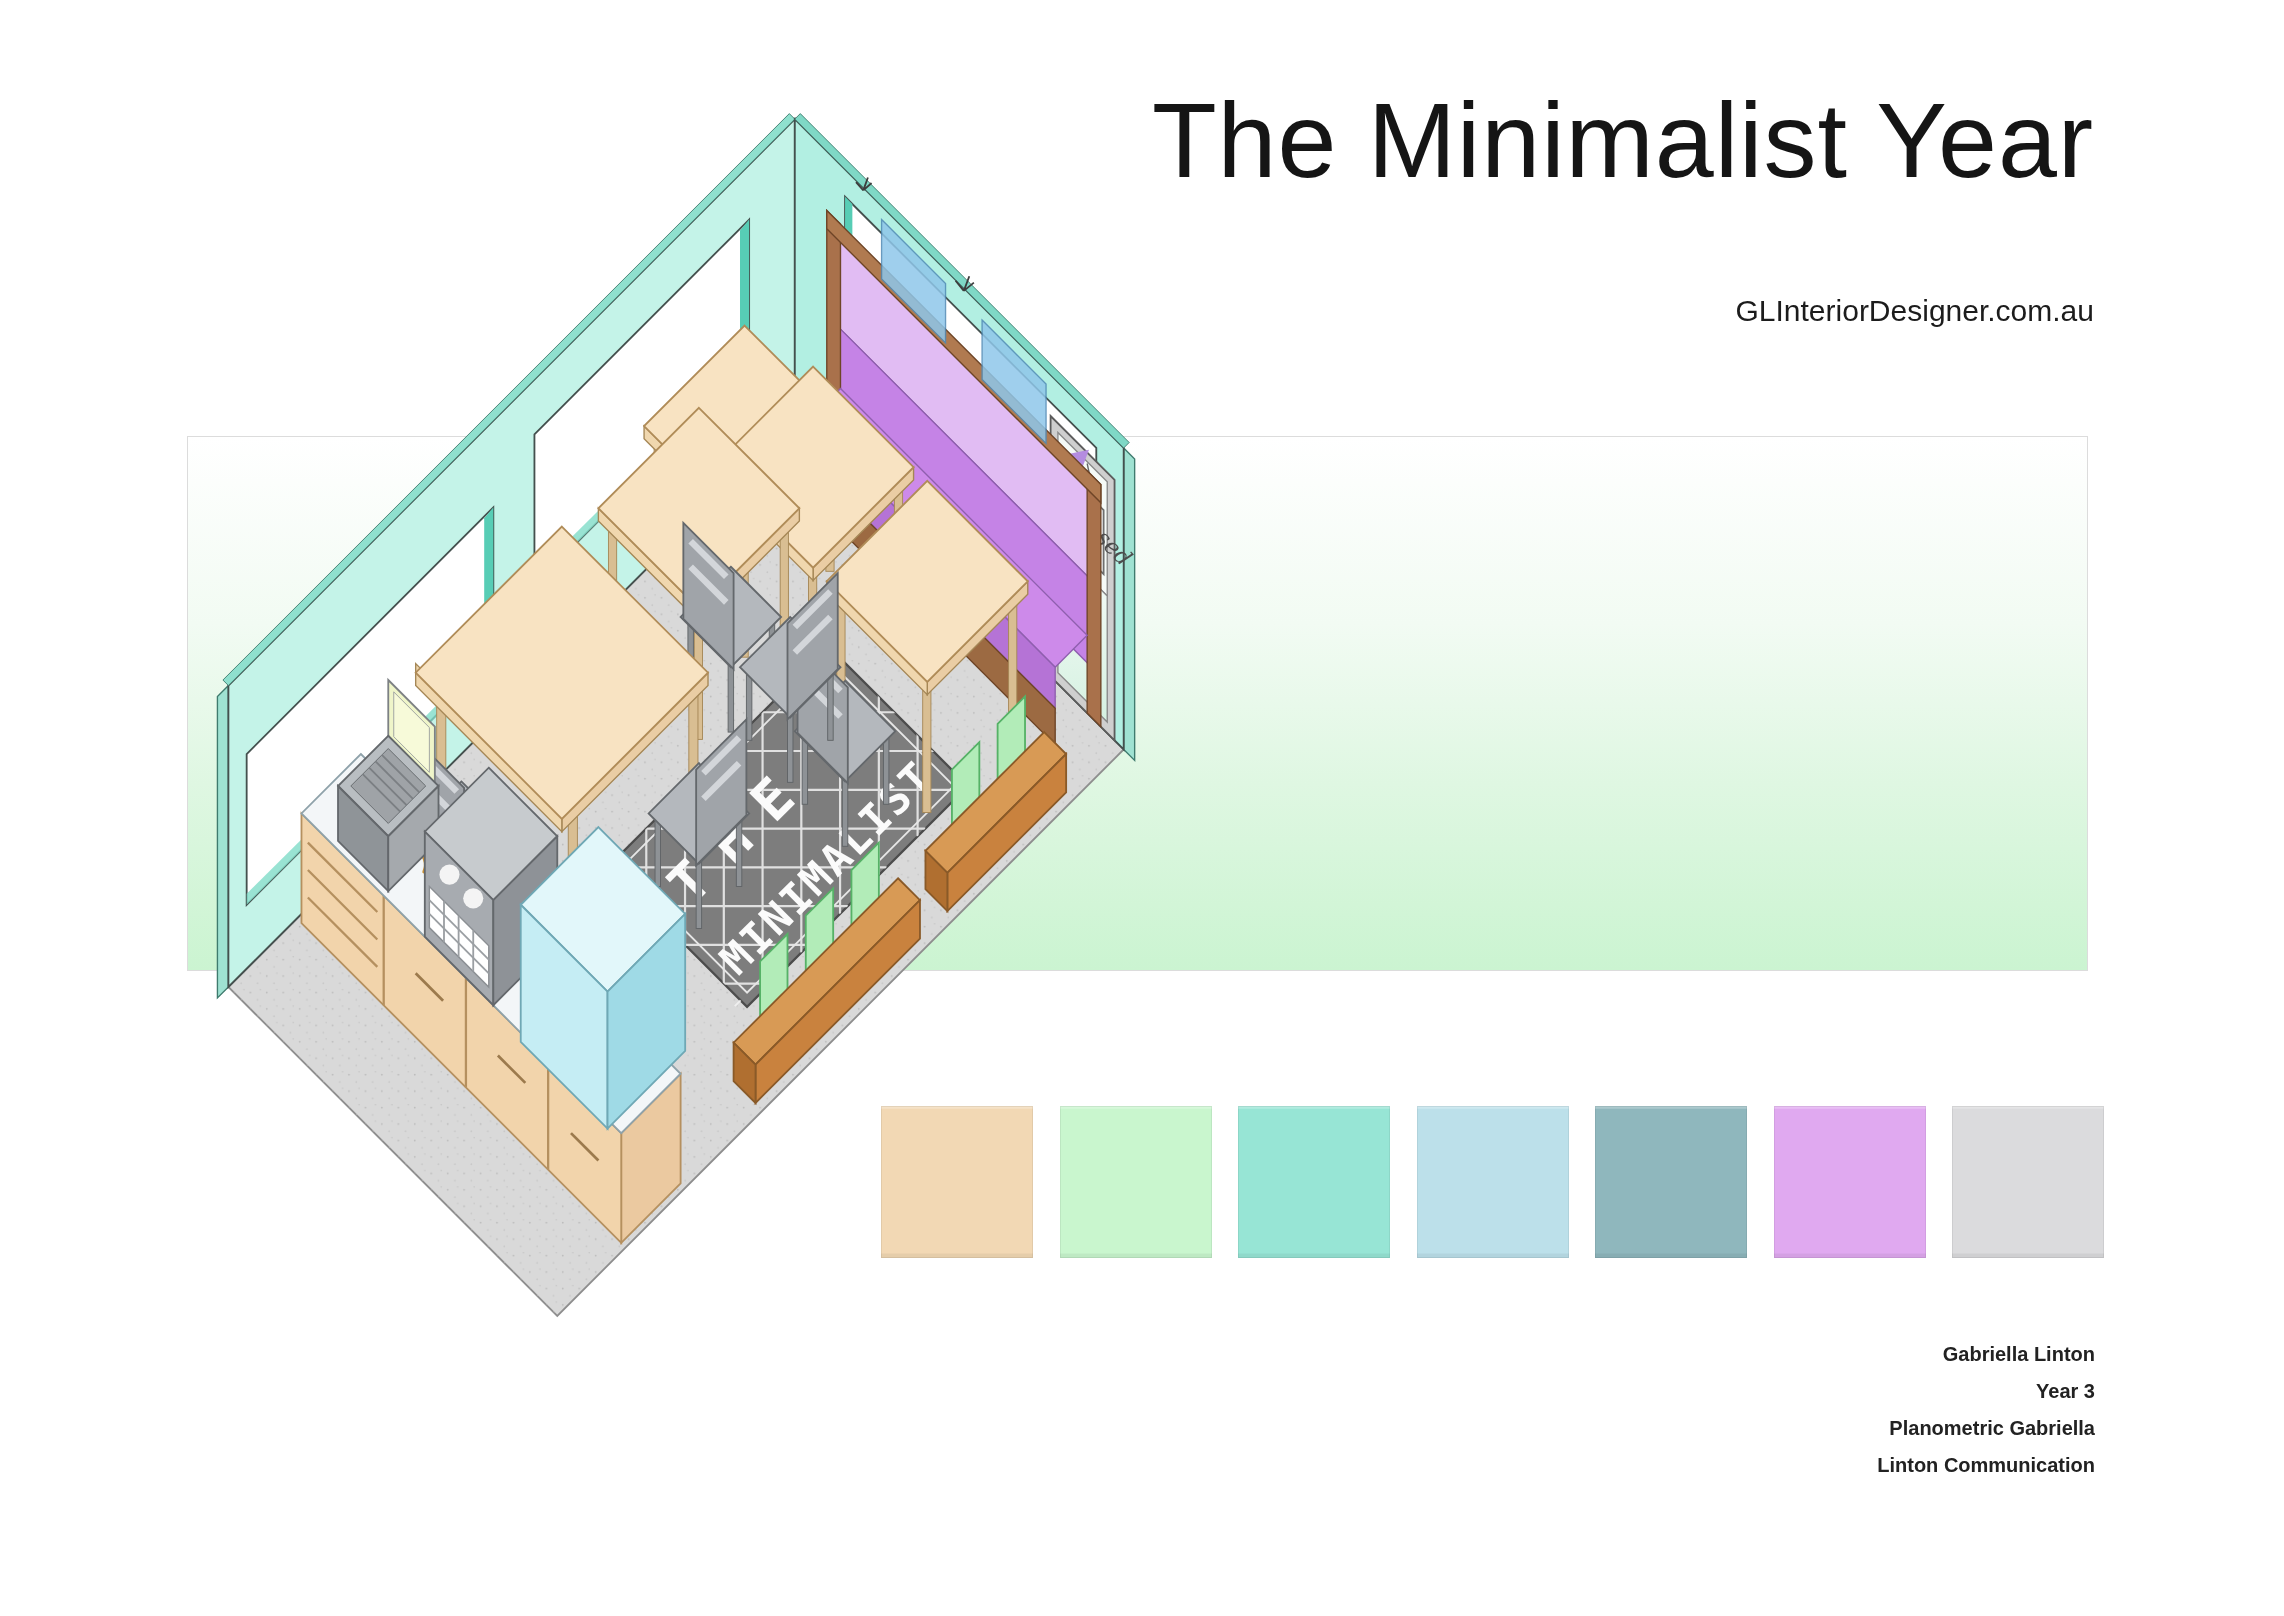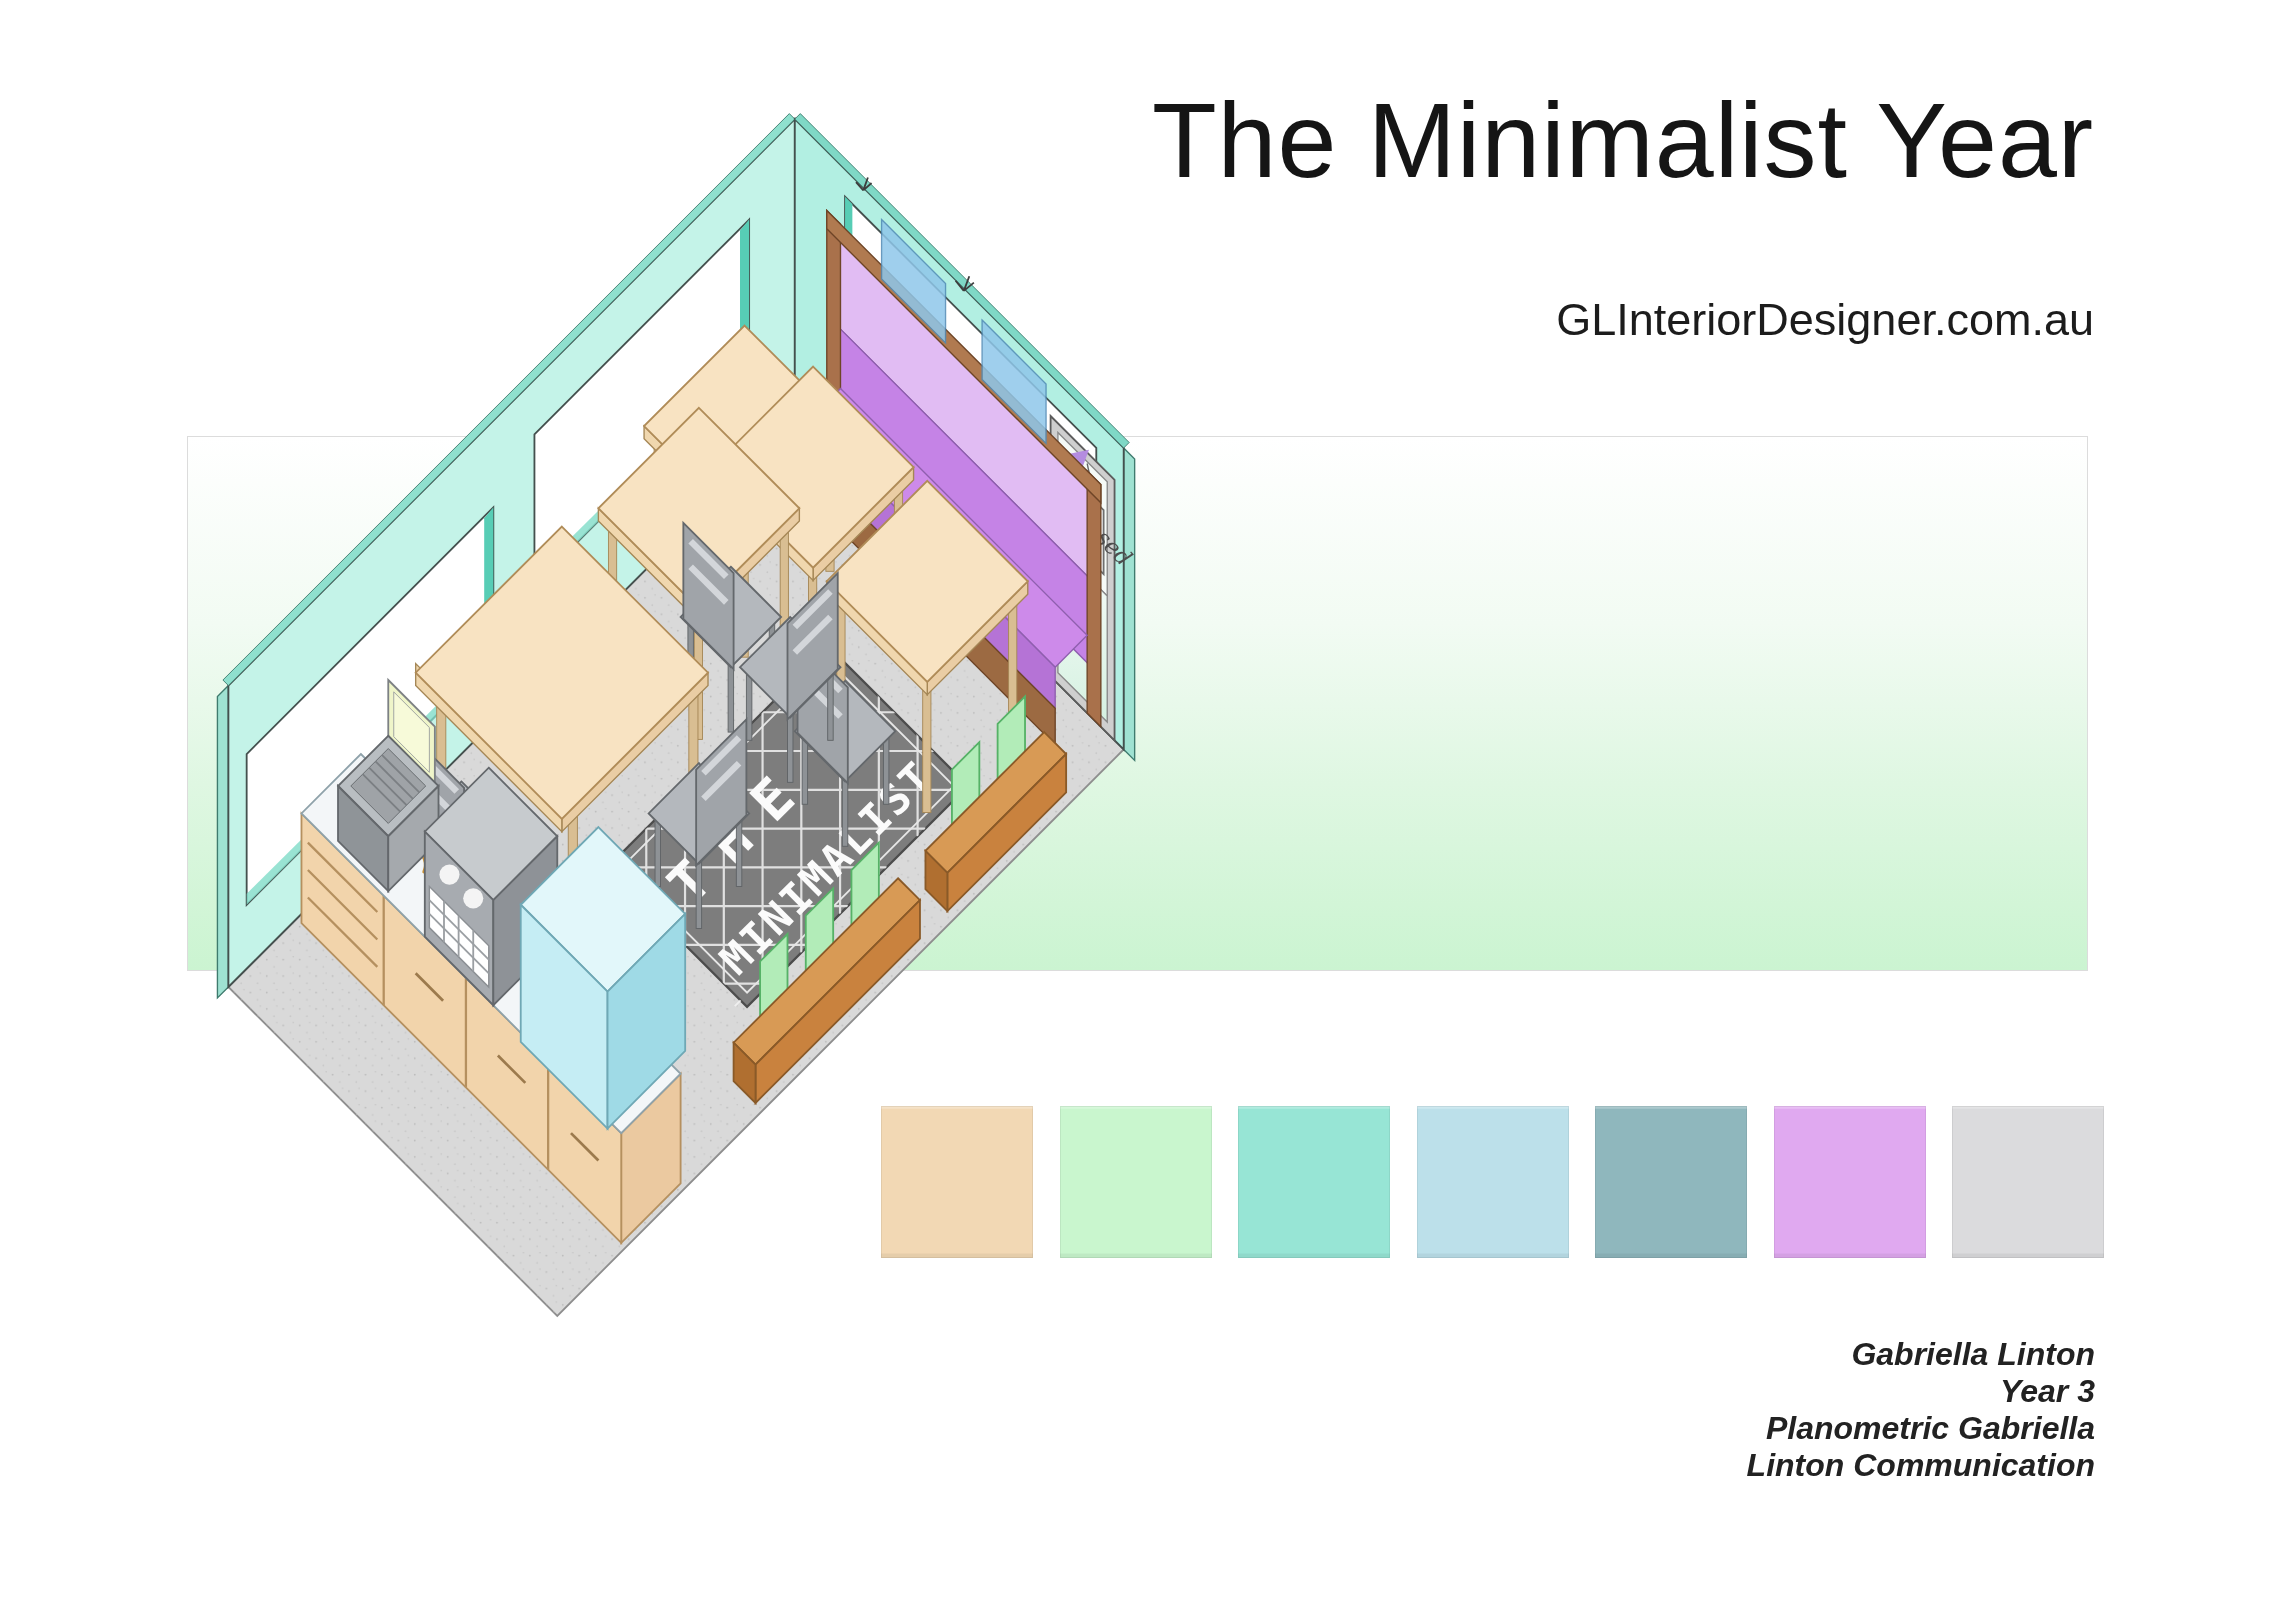--- a/index.html
+++ b/index.html
@@ -5,28 +5,28 @@
   html,body{margin:0;padding:0;background:#ffffff;}
   .page{position:relative;width:2284px;height:1616px;background:#ffffff;overflow:hidden;
         font-family:"Liberation Sans",sans-serif;color:#1a1a1a;}
   
   .band{position:absolute;left:187px;top:436px;width:1899px;height:533px;
         background:linear-gradient(180deg,#ffffff 0%,#f2fbf3 35%,#dff7e2 65%,#cbf4d1 100%);
         border:0.9px solid #dcdcdc;}
   
   .title{position:absolute;top:80px;right:190px;font-size:106px;font-weight:300;
          letter-spacing:0.9px;color:#151515;white-space:nowrap;}
-  .subtitle{position:absolute;top:294px;right:190px;font-size:45px;font-weight:400;color:#1c1c1c;}
+  .subtitle{position:absolute;top:294px;right:190px;font-size:30px;font-weight:400;color:#1c1c1c;}
   
   .palette{position:absolute;left:881px;top:1106px;height:152px;display:flex;gap:26.5px;}
   .swatch{width:152px;height:152px;
           box-shadow:inset 0 0 0 0.9px rgba(0,0,0,0.07), inset 0 -4.6px 0 rgba(0,0,0,0.05), inset 0 2.7px 0 rgba(255,255,255,0.25);}
   
   .credits{position:absolute;top:1336px;right:189px;text-align:right;
-           font-size:32px;font-weight:700;line-height:37px;color:#222;font-style:italic;}
+           font-size:20px;font-weight:700;line-height:37px;color:#222;}
   
   .drawing{position:absolute;left:0;top:0;width:1279px;height:1371px;}
   .rug-line{fill:#fbfbfb;font-family:"DejaVu Sans Mono","Liberation Mono",monospace;font-weight:700;}
   .sign-text{font-family:"DejaVu Serif","Liberation Serif",serif;font-style:italic;fill:#4d4d4d;}
 </style>
 </head>
 <body>
 
 <div class="page">
 

